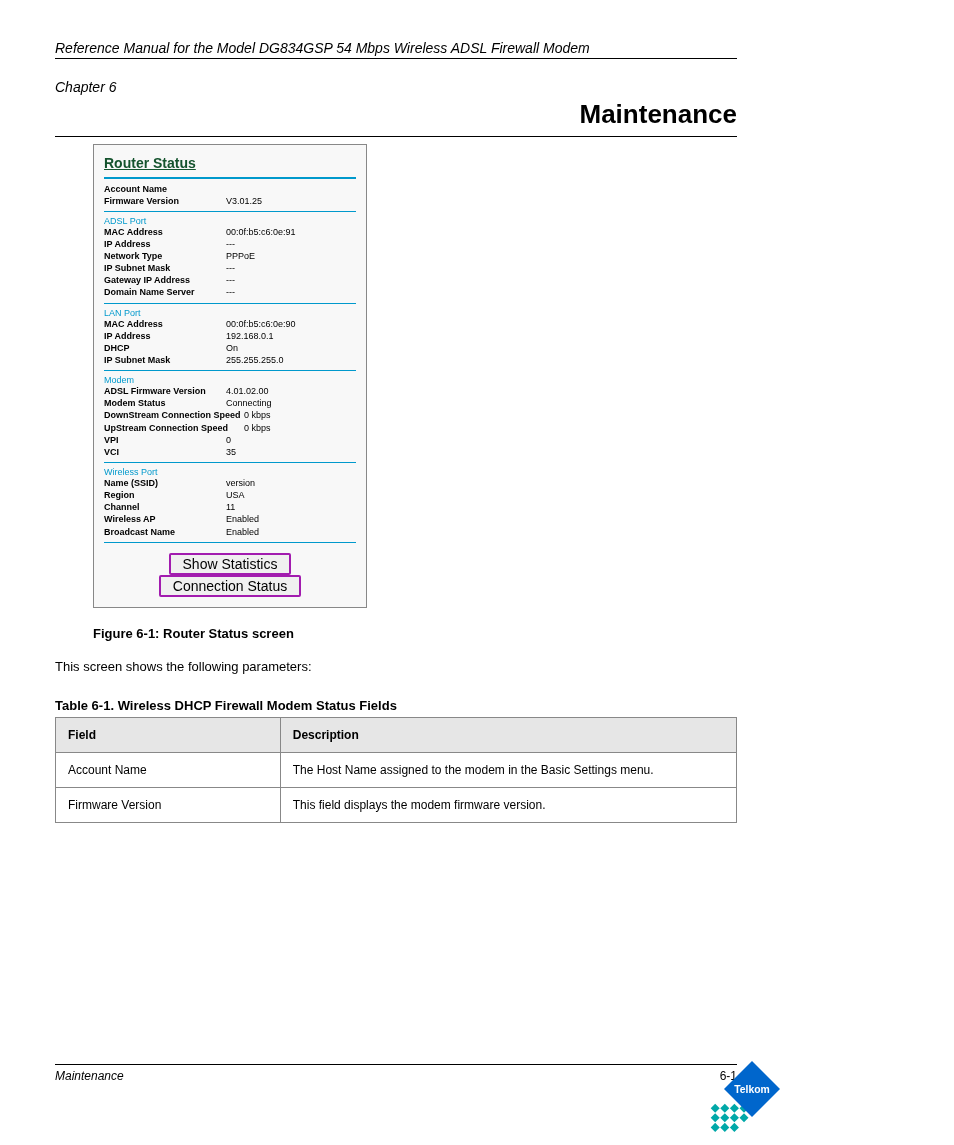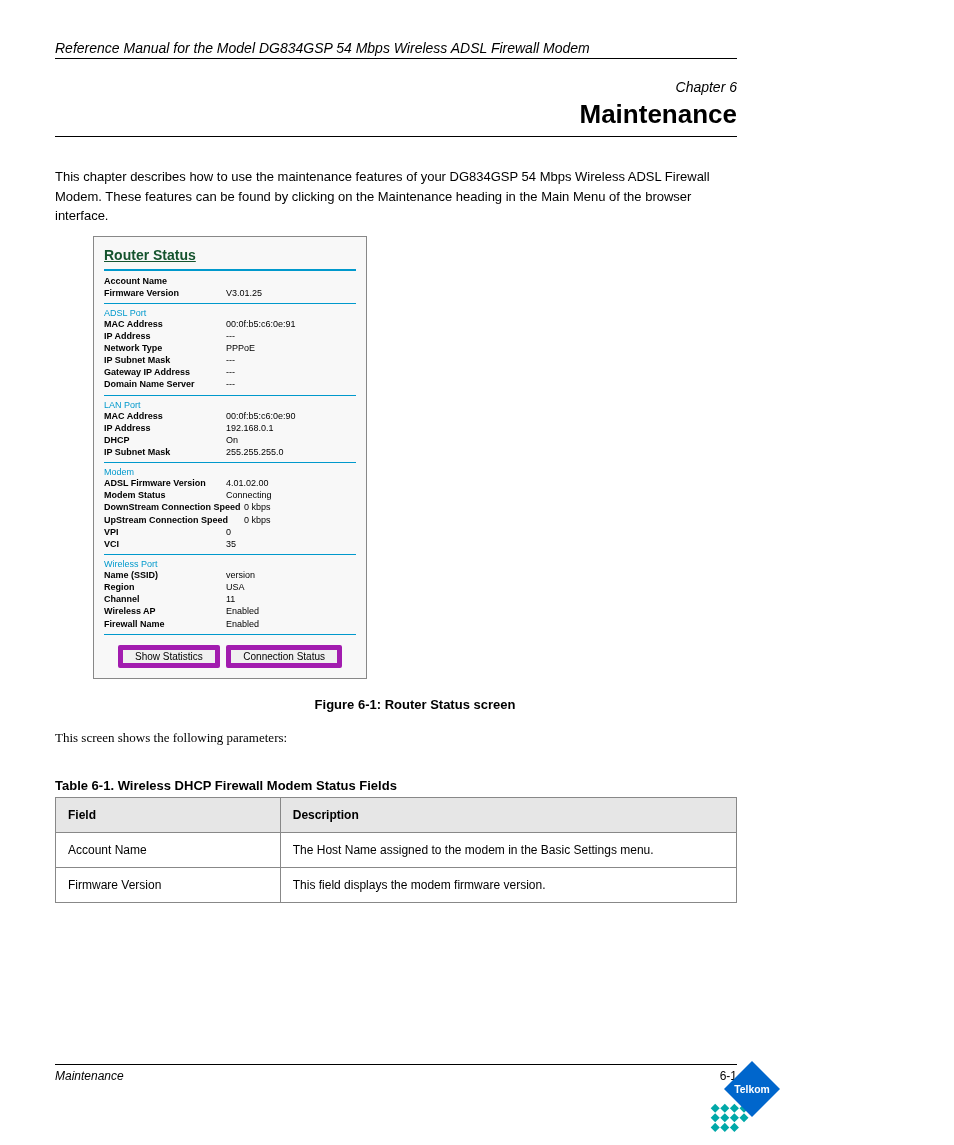--- a/index.html
+++ b/index.html
@@ -21,21 +21,21 @@
     font-style: italic;
     font-size: 14px;
     margin: 0 0 2px 0;
   }
   .rule {
     border: none;
     border-top: 1px solid #000;
     margin: 0;
   }
   .chapter-label {
-    text-align: right;
+    text-align: left;
     font-style: italic;
     font-size: 14px;
     margin-top: 20px;
   }
   .chapter-title {
     text-align: right;
     font-weight: bold;
     font-size: 26px;
     margin: 4px 0 0 0;
   }
@@ -99,38 +99,36 @@
     font-weight: bold;
   }
   .ss-value {
     flex: 1;
   }
   .ss-buttons {
     text-align: center;
     margin-top: 10px;
   }
   .ss-button {
-    border: 5px solid #a21caf;
+    border: 2px solid #a21caf;
     background: #f0f0f0;
     padding: 1px 12px;
-    font-size: 10px;
+    font-size: 14px;
     margin: 0 2px;
     cursor: pointer;
     border-radius: 2px;
   }
   .figure-caption {
     margin: 18px 0 18px 38px;
     font-weight: bold;
     font-size: 13px;
-    text-align: center;
   }
   .desc-line {
-    margin: 14px 0 32px 0;
-    font-size: 13px;
-    font-family: Liberation Serif, serif;
+    margin: 14px 0 24px 0;
+    font-size: 13px;
   }
   .tbl-caption {
     font-weight: bold;
     font-size: 13px;
     margin-bottom: 4px;
   }
   table.fields {
     border-collapse: collapse;
     width: 100%;
     border-radius: 12px;
@@ -175,21 +173,20 @@
 
 <div class="page">
 
   <div class="header-title">Reference Manual for the Model DG834GSP 54 Mbps Wireless ADSL Firewall Modem</div>
   <hr class="rule">
 
   <div class="chapter-label">Chapter 6</div>
   <div class="chapter-title">Maintenance</div>
   <hr class="rule2">
 
-  <p class="intro">This chapter describes how to use the maintenance features of your DG834GSP 54 Mbps Wireless ADSL Firewall Modem. These features can be found by clicking on the Maintenance heading in the Main Menu of the browser interface.</p>
 
 
   <div class="screenshot">
     <div class="ss-title">Router Status</div>
     <hr class="ss-sep">
 
     <div class="ss-row">
         <span class="ss-label">Account Name</span>
         <span class="ss-value"></span>
       </div>
@@ -283,21 +280,21 @@
       </div>
     <div class="ss-row">
         <span class="ss-label">Channel</span>
         <span class="ss-value">11</span>
       </div>
     <div class="ss-row">
         <span class="ss-label">Wireless AP</span>
         <span class="ss-value">Enabled</span>
       </div>
     <div class="ss-row">
-        <span class="ss-label">Firewall Name</span>
+        <span class="ss-label">Broadcast Name</span>
         <span class="ss-value">Enabled</span>
       </div>
     <hr class="ss-sep-thin">
 
     <div class="ss-buttons">
       <button class="ss-button">Show Statistics</button>
       <button class="ss-button">Connection Status</button>
     </div>
   </div>
 

